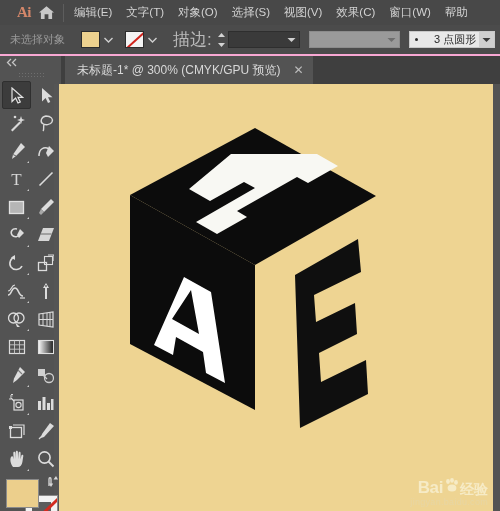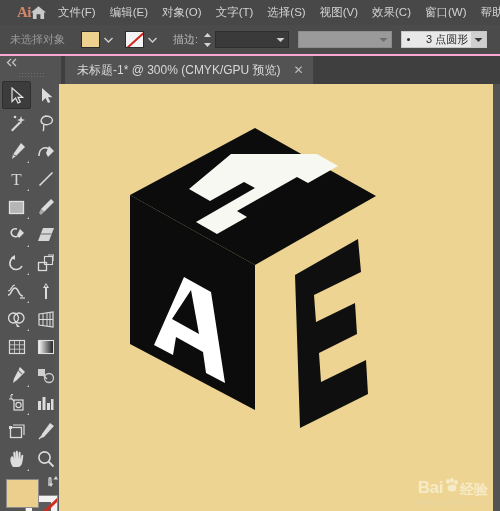--- a/index.html
+++ b/index.html
@@ -91,21 +91,21 @@
     transform: rotate(-42deg);
   }
   .caret {
     width: 14px; height: 17px;
     display: flex; align-items: center; justify-content: center;
     margin-left: 1px;
   }
   .caret svg { display: block; }
   .stroke-lbl {
     color: #b9b9b9;
-    font-size: 11px;
+    font-size: 17px;
     margin-left: 14px;
     white-space: nowrap;
   }
   .stepper {
     width: 11px; height: 18px;
     margin-left: 4px;
     display: flex; flex-direction: column;
     align-items: center; justify-content: center;
   }
   .stepper svg { display: block; }
@@ -335,24 +335,23 @@
 
   <div id="menubar">
     <div class="ai-logo">Ai</div>
     <div class="home-btn">
       <svg width="17" height="15" viewBox="0 0 17 15" aria-hidden="true">
         <path d="M8.5 1.2 L16 7.4 L14.1 7.4 L14.1 14 L10.4 14 L10.4 9.3 L6.6 9.3 L6.6 14 L2.9 14 L2.9 7.4 L1 7.4 Z" fill="#c9c9c9"></path>
       </svg>
     </div>
     <div class="menu-sep"></div>
     <div class="menu-items">
-      <div class="menu-item">文件(F)</div>
       <div class="menu-item">编辑(E)</div>
+      <div class="menu-item">文字(T)</div>
       <div class="menu-item">对象(O)</div>
-      <div class="menu-item">文字(T)</div>
       <div class="menu-item">选择(S)</div>
       <div class="menu-item">视图(V)</div>
       <div class="menu-item">效果(C)</div>
       <div class="menu-item">窗口(W)</div>
       <div class="menu-item">帮助</div>
     </div>
   </div>
 
   <div id="controlbar">
     <div class="cb-label">未选择对象</div>

